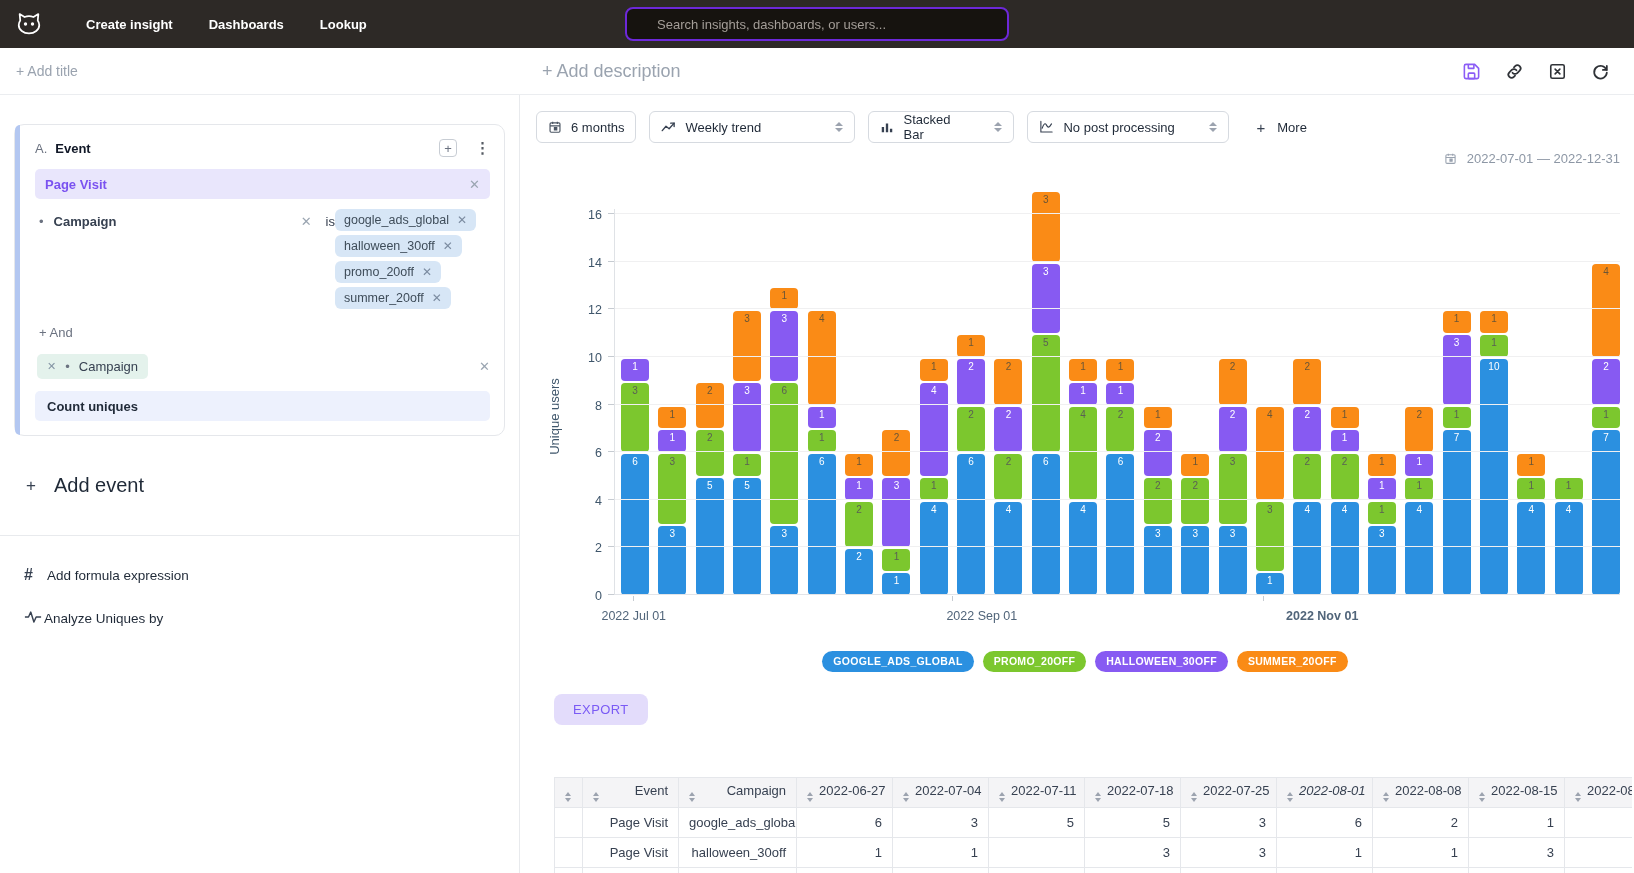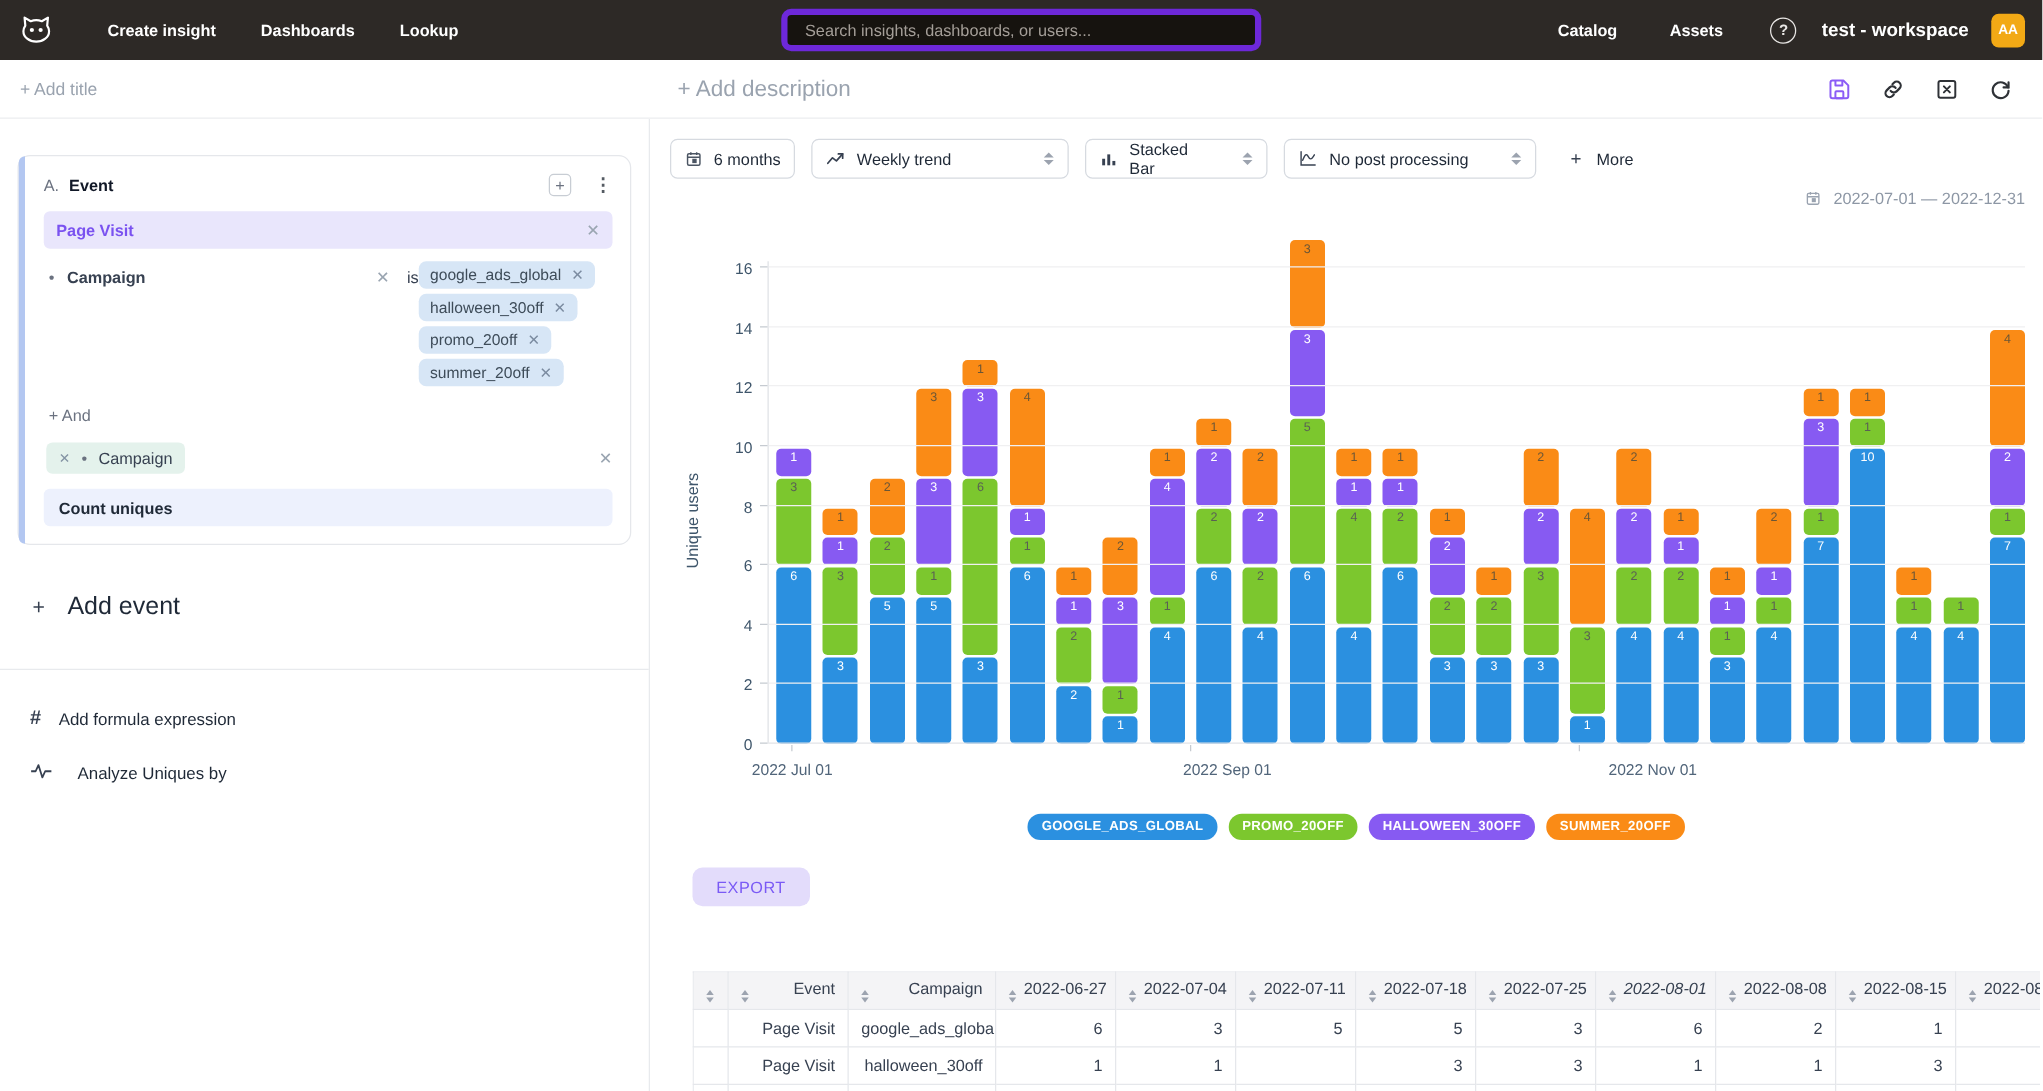--- a/index.html
+++ b/index.html
@@ -4,22 +4,22 @@
 <style>
   * { margin:0; padding:0; box-sizing:border-box; }
   html,body { width:1634px; height:873px; overflow:hidden; background:#fff;
     font-family:"Liberation Sans", sans-serif; color:#1f2937; font-size:13px; }
 
   
   .topnav { height:48px; background:#2d2926; display:flex; align-items:center; padding:0 14px; gap:4px; position:relative; }
   .logo { width:30px; height:30px; display:flex; align-items:center; justify-content:center; margin-right:20px; }
   .nav-item { color:#fff; font-weight:bold; font-size:13px; padding:8px 18px; cursor:pointer; }
   .nav-search { position:absolute; left:50%; transform:translateX(-50%); width:384px; height:34px;
-    background:#16130f; border:5px solid #6d28d9; border-radius:8px; color:#a49e98; font-size:13px;
-    padding:0 14px; outline:none; }
+    background:#16130f; border:2px solid #6d28d9; border-radius:8px; color:#a49e98; font-size:13px;
+    padding:0 30px; outline:none; }
   .nav-search::placeholder { color:#a49e98; }
   .nav-right { margin-left:auto; display:flex; align-items:center; gap:6px; }
   .help-badge { width:21px; height:21px; border:1.5px solid #e8e6e4; border-radius:50%; color:#e8e6e4;
     font-size:12px; font-weight:bold; display:flex; align-items:center; justify-content:center; margin:0 14px; }
   .workspace { color:#fff; font-weight:bold; font-size:15px; margin-right:12px; }
   .avatar { width:27px; height:27px; border-radius:6px; background:#f2a915; color:#fff; font-size:11px;
     font-weight:bold; display:flex; align-items:center; justify-content:center; }
 
   
   .toolbar { height:47px; background:#fff; border-bottom:1px solid #ebedf0; display:flex; align-items:center; position:relative; }
@@ -72,21 +72,21 @@
   .agg-label { font-weight:bold; color:#1f2937; font-size:13px; }
 
   .add-event { margin-top:38px; display:flex; align-items:center; gap:18px; padding-left:12px; cursor:pointer; }
   .plus-ico { font-size:17px; color:#374151; }
   .add-event-label { font-size:20px; color:#1f2937; }
   .side-div { border:none; border-top:1px solid #e8eaed; margin:38px -14px 0 -14px; }
   .formula-row { margin-top:30px; display:flex; align-items:center; gap:14px; padding-left:10px; cursor:pointer; }
   .hash-ico { font-size:16px; color:#374151; font-weight:bold; }
   .formula-label { font-size:13.5px; color:#1f2937; }
   .analyze-row { margin-top:26px; display:flex; align-items:center; padding-left:10px; }
-  .analyze-label { font-size:13.5px; color:#1f2937; margin-left:20px; }
+  .analyze-label { font-size:13.5px; color:#1f2937; margin-left:2px; }
   .users-select { margin-left:auto; width:310px; height:34px; border:1px solid #d3d7dd; border-radius:6px;
     display:flex; align-items:center; padding:0 12px; gap:7px; cursor:pointer; background:#fff; }
   .users-label { font-size:13.5px; color:#1f2937; }
   .sel-caret { margin-left:auto; width:0; height:0; border-left:5px solid transparent; border-right:5px solid transparent;
     border-top:6px solid #6b7280; }
 
   
   .controls { display:flex; align-items:center; gap:13px; }
   .ctrl { height:32px; border:1px solid #d6dae0; border-radius:6px; background:#fff; display:flex; align-items:center;
     gap:9px; padding:0 11px; font-size:13px; color:#1f2937; cursor:pointer; }
@@ -146,27 +146,20 @@
       <circle cx="9" cy="12" r="0.7" fill="#fff"></circle>
         <circle cx="15" cy="12" r="0.7" fill="#fff"></circle>
     </svg>
   </div>
   <nav style="display:flex">
     <span class="nav-item">Create insight</span>
     <span class="nav-item">Dashboards</span>
     <span class="nav-item">Lookup</span>
   </nav>
   <input class="nav-search" placeholder="Search insights, dashboards, or users..." style="">
-  <div class="nav-right">
-    <span class="nav-item">Catalog</span>
-    <span class="nav-item">Assets</span>
-    <span class="help-badge">?</span>
-    <span class="workspace">test - workspace</span>
-    <span class="avatar">AA</span>
-  </div>
 </header>
 
 <div class="toolbar">
   <span class="add-title">+ Add title</span>
   <span class="add-desc">+ Add description</span>
   <div class="tool-icons">
     <span>
       <svg width="19" height="19" viewBox="0 0 24 24" fill="none" stroke="#8b5cf6" stroke-width="2" stroke-linejoin="round">
         <path d="M5 3 H16 L21 8 V19 A2 2 0 0 1 19 21 H5 A2 2 0 0 1 3 19 V5 A2 2 0 0 1 5 3 Z"></path>
         <path d="M8 3 V8 H15 V3"></path>
@@ -518,21 +511,21 @@
         <div class="ytick" style="left: 4px; bottom: 93.6px;">2</div>
         <div class="ytick" style="left: 4px; bottom: 141.2px;">4</div>
         <div class="ytick" style="left: 4px; bottom: 188.8px;">6</div>
         <div class="ytick" style="left: 4px; bottom: 236.4px;">8</div>
         <div class="ytick" style="left: 4px; bottom: 284px;">10</div>
         <div class="ytick" style="left: 4px; bottom: 331.6px;">12</div>
         <div class="ytick" style="left: 4px; bottom: 379.2px;">14</div>
         <div class="ytick" style="left: 4px; bottom: 426.8px;">16</div>
         <div class="xlabel" style="left: calc(1.8% + 78px);">2022 Jul 01</div>
         <div class="xlabel" style="left: calc(33.5% + 78px);">2022 Sep 01</div>
-        <div class="xlabel" style="left: calc(64.5% + 78px);">2022 Nov 01</div>
+        <div class="xlabel" style="left: calc(64.5% + 78px); font-weight: bold;">2022 Nov 01</div>
       </div>
 
     <div class="legend" id="legend">
         <span class="pill" style="background: rgb(43, 144, 224);">GOOGLE_ADS_GLOBAL</span>
         <span class="pill" style="background: rgb(124, 199, 46);">PROMO_20OFF</span>
         <span class="pill" style="background: rgb(135, 90, 242);">HALLOWEEN_30OFF</span>
         <span class="pill" style="background: rgb(250, 139, 22);">SUMMER_20OFF</span>
       </div>
 
     <button class="export-btn">EXPORT</button>

